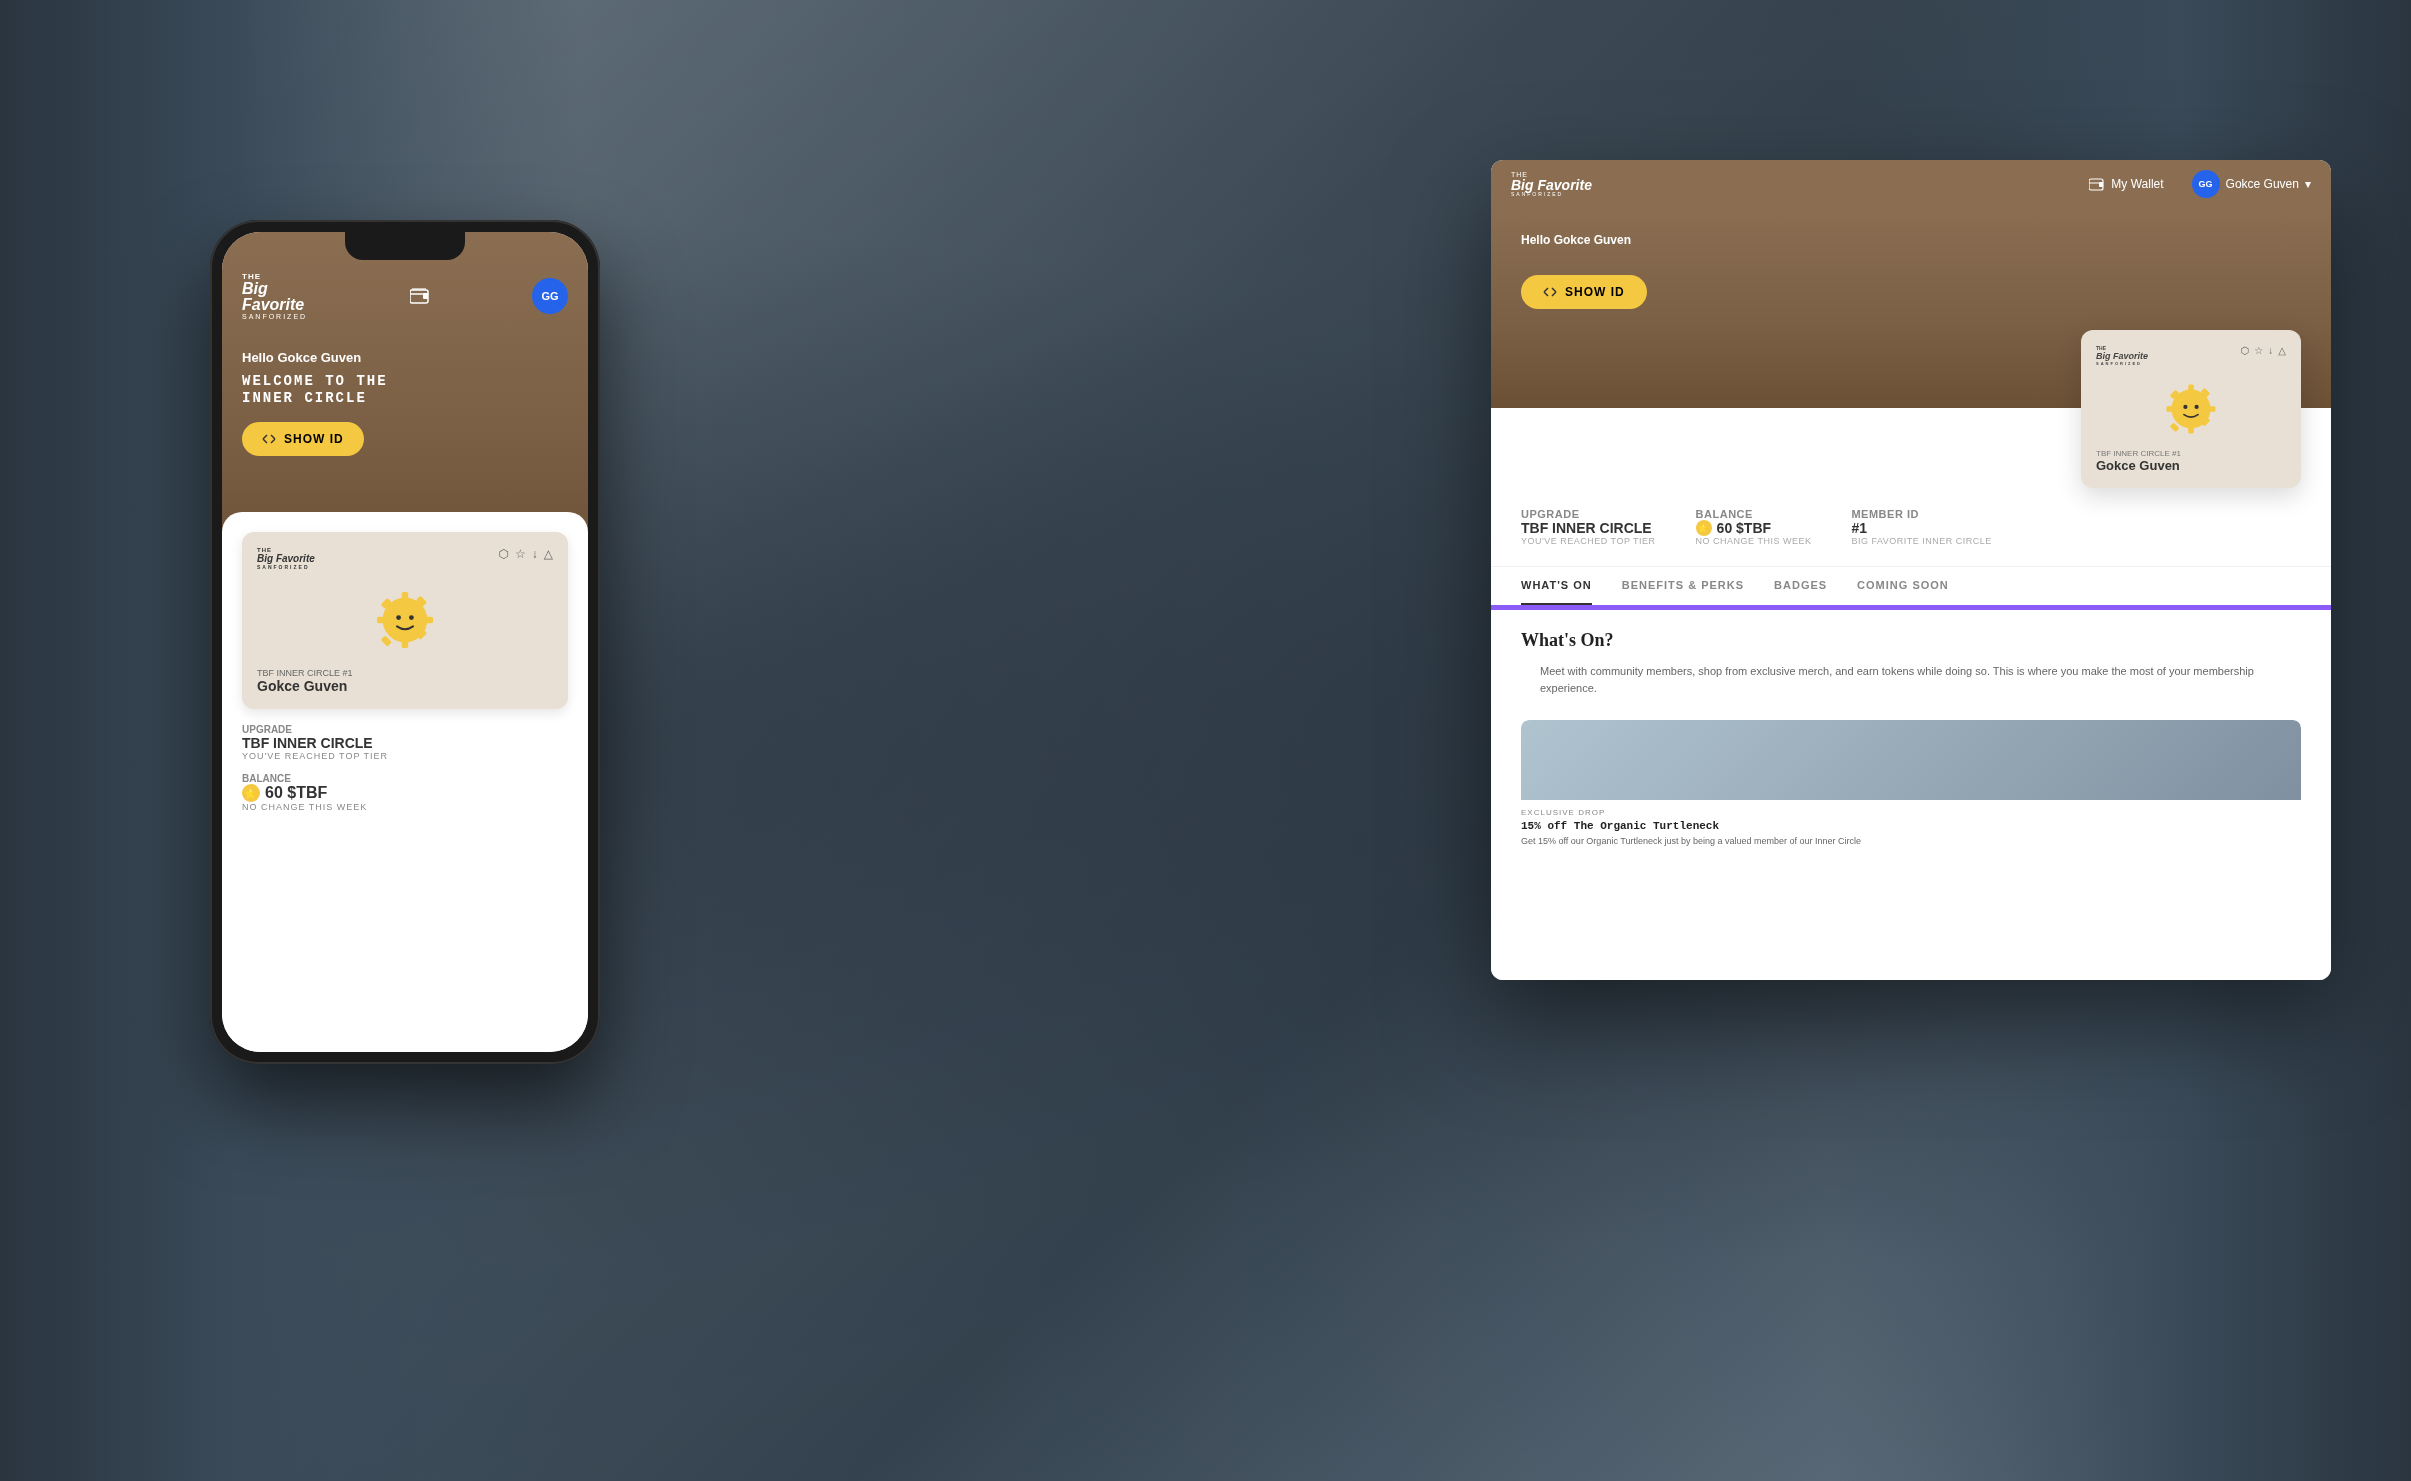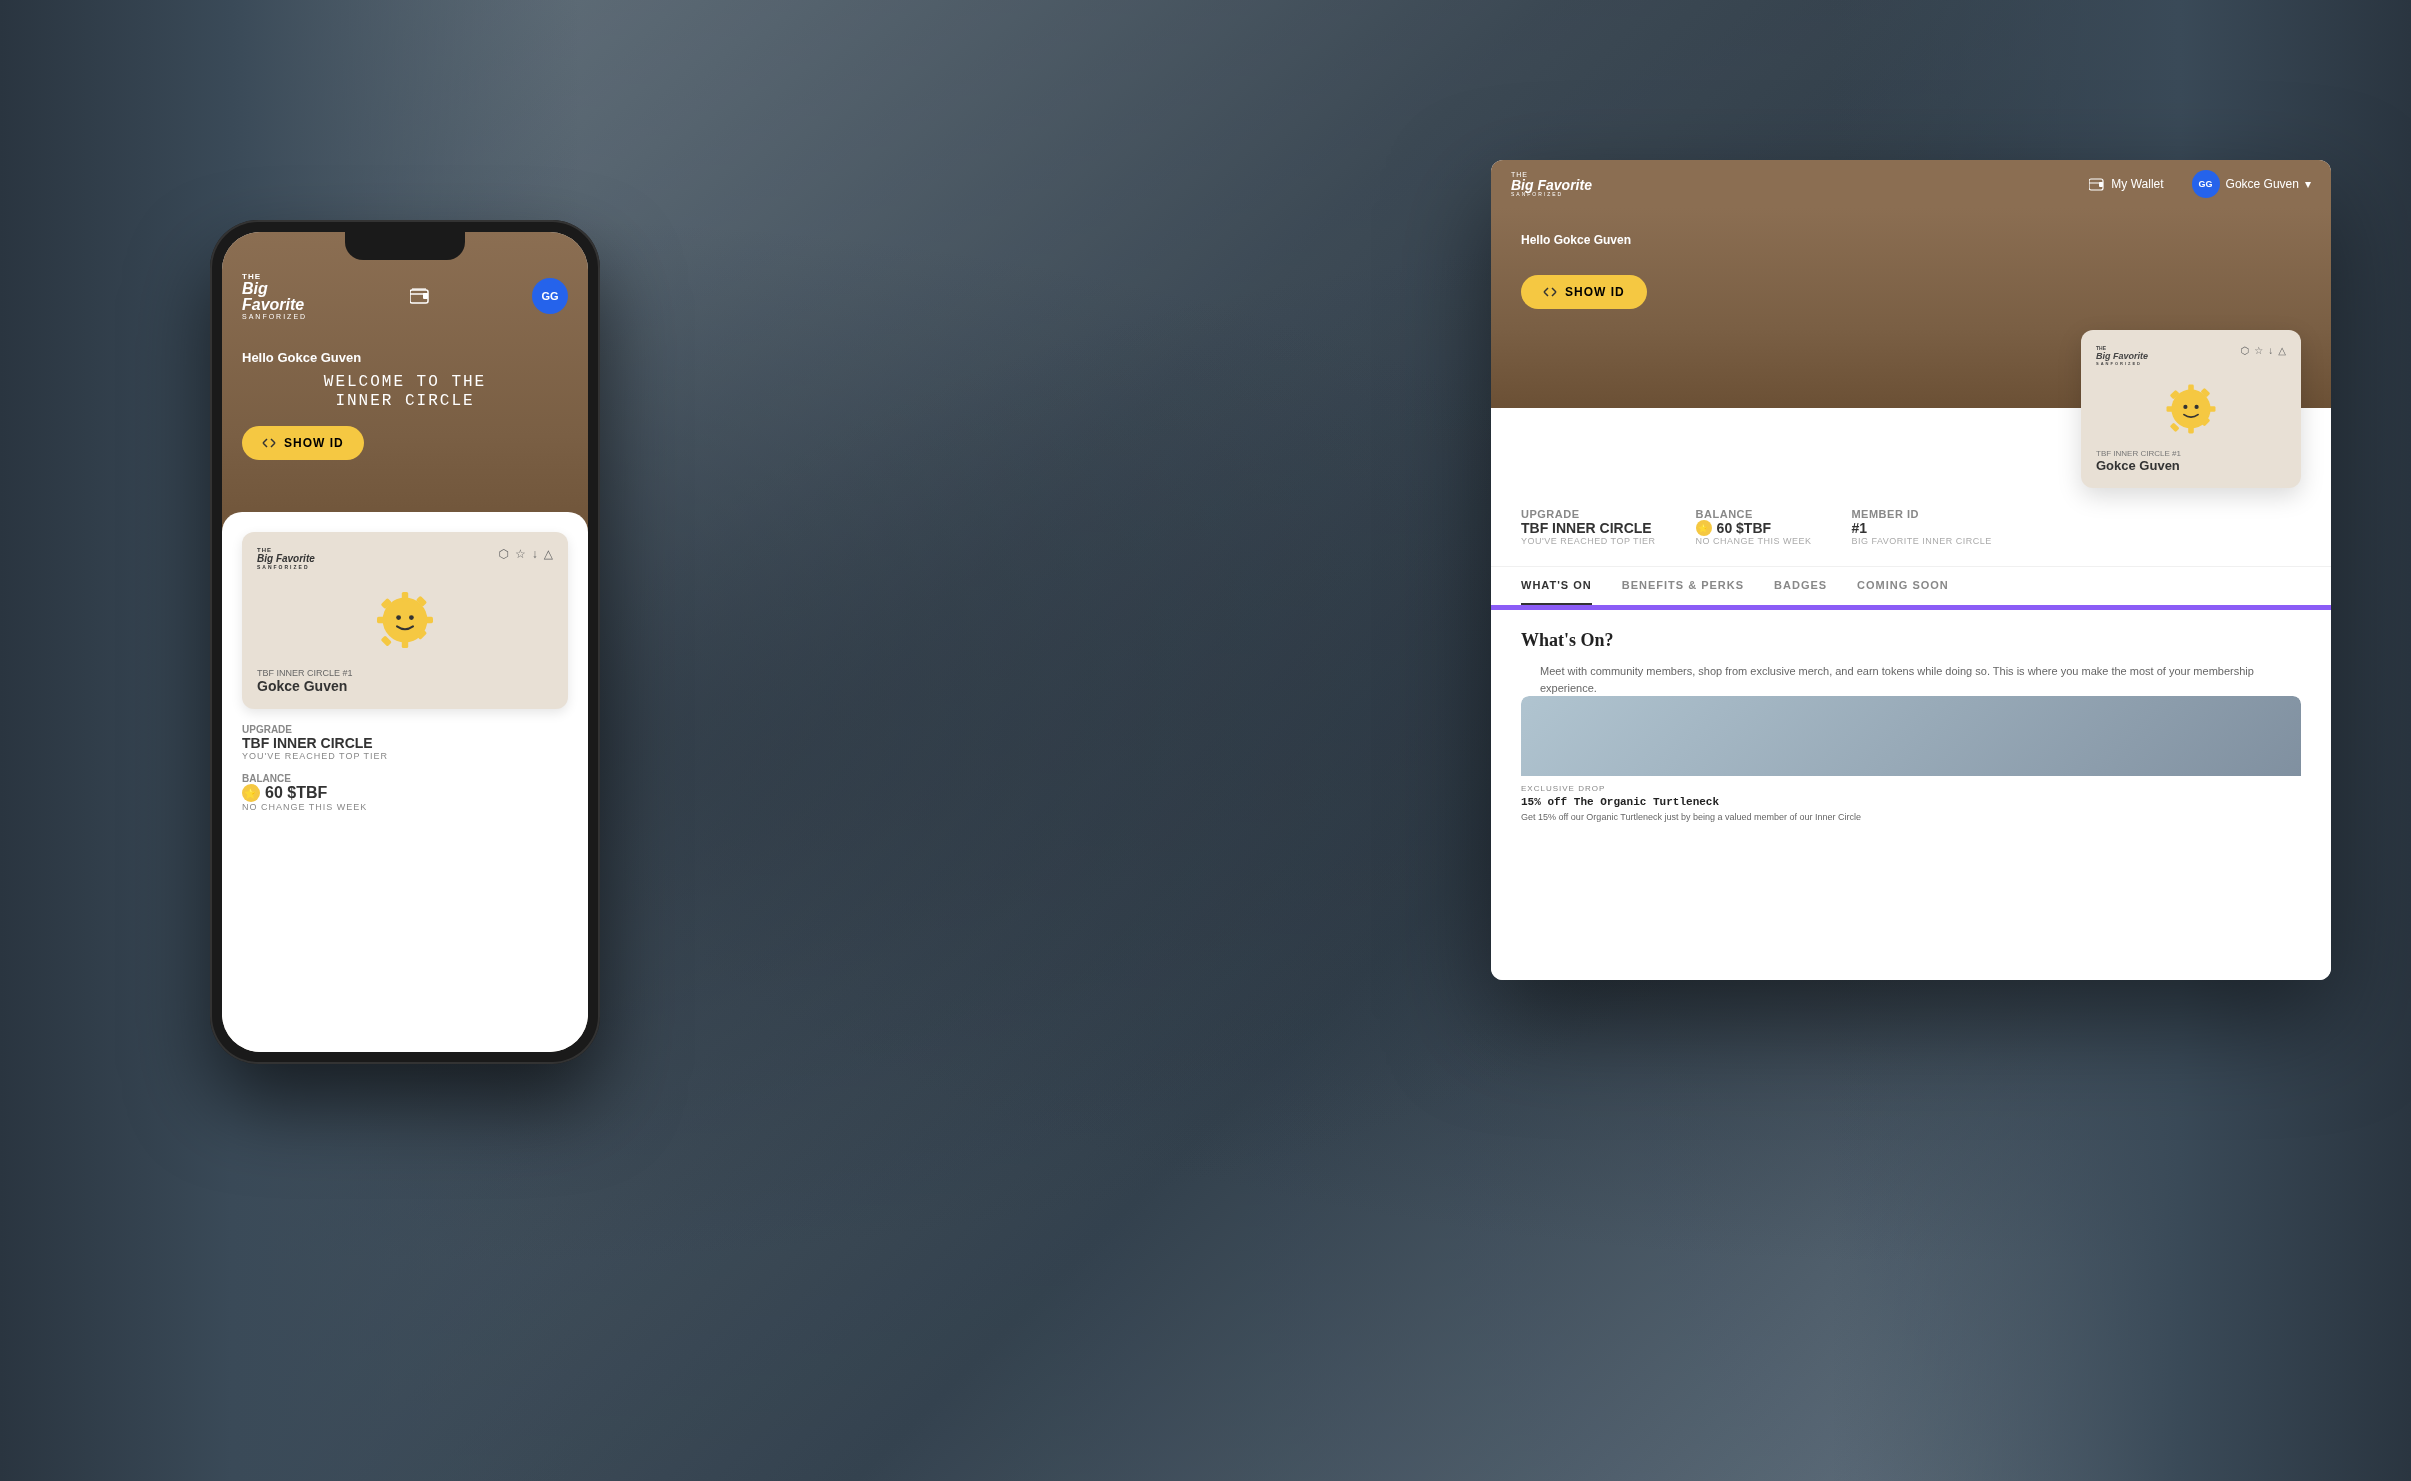--- a/index.html
+++ b/index.html
@@ -175,27 +175,26 @@
     .phone-hello {
       font-size: 13px;
       margin-bottom: 8px;
     }
 
     .phone-hello span {
       font-weight: bold;
     }
 
     .phone-welcome {
-      font-size: 16px;
-      font-weight: 400;
+      font-size: 14px;
+      font-weight: 700;
       font-family: 'Courier New', monospace;
       letter-spacing: 2px;
       line-height: 1.2;
       text-transform: uppercase;
-      text-align: center;
     }
 
     .phone-show-id-btn {
       margin: 15px 20px 0;
       background: #f5c842;
       border: none;
       border-radius: 25px;
       padding: 10px 20px;
       font-weight: bold;
       font-size: 12px;
@@ -605,21 +604,21 @@
       font-weight: 900;
       font-family: Liberation Serif, serif;
       color: #222;
       margin-bottom: 12px;
     }
 
     .whats-on-desc {
       font-size: 11px;
       color: #666;
       line-height: 1.5;
-      margin-bottom: 0;
+      margin-bottom: 24px;
       padding-left: 19px;
     }
 
     .cards-grid {
       display: flex;
       gap: 4px;
     }
 
     .content-card {
       flex: 1;

